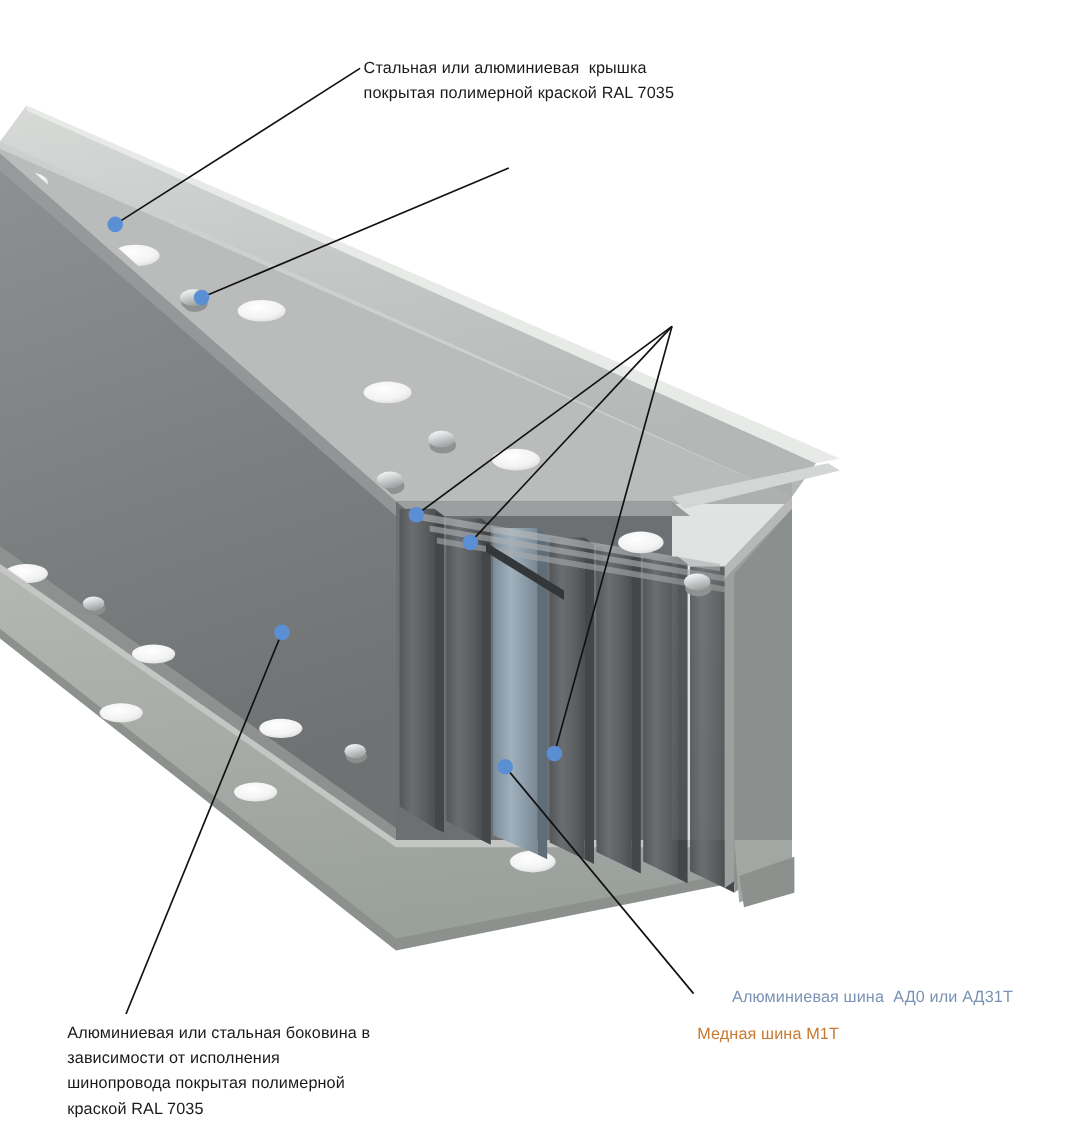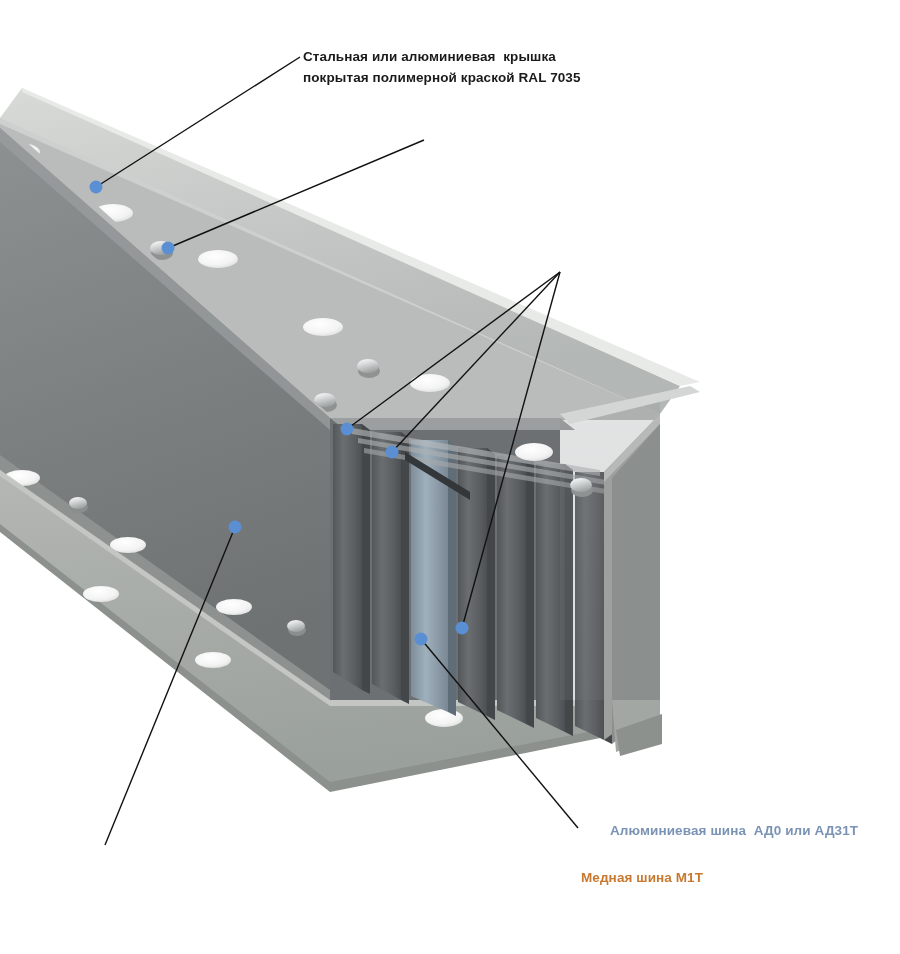--- a/index.html
+++ b/index.html
@@ -1,29 +1,29 @@
 <!DOCTYPE html>
 <html><head>
 <meta charset="utf-8">
 <style>
   html,body{margin:0;padding:0;background:#ffffff;}
   body{width:900px;height:954px;position:relative;overflow:hidden;
        font-family:"Liberation Sans","DejaVu Sans",sans-serif;}
-  #stage{position:absolute;left:0;top:0;width:900px;height:718px;background:#ffffff;font-weight:bold;}
+  #stage{position:absolute;left:0;top:0;width:900px;height:718px;background:#ffffff;}
   #art{position:absolute;left:0;top:0;width:900px;height:954px;}
   .callout{position:absolute;color:#1a1a1a;font-size:13.5px;line-height:1.55;
            white-space:pre;letter-spacing:.1px;}
   .callout.blue{color:#7a93b5;}
   .callout.orange{color:#c8792f;}
   #c-cover{left:303px;top:47px;}
   #c-fasteners{left:428px;top:113px;}
   #c-insulation{left:570px;top:234px;}
   #c-side{left:56px;top:851px;}
   #c-albus{left:610px;top:821px;}
-  #c-cubus{left:581px;top:852px;margin-top:16px;}
+  #c-cubus{left:581px;top:852px;}
 </style>
 </head>
 <body>
 
 <div id="stage">
 
   <svg id="art" viewBox="0 0 900 954">
     <defs>
       <linearGradient id="gTop" x1="0" y1="0" x2="0.35" y2="1">
         <stop offset="0" stop-color="#d8dad8"></stop>
@@ -244,18 +244,22 @@
       <circle cx="235" cy="527" r="6.5" fill="#5b8fd4"></circle>
       <circle cx="421" cy="639" r="6.5" fill="#5b8fd4"></circle>
     </g>
   </svg>
 
   <div class="callout" id="c-cover">Стальная или алюминиевая  крышка
 покрытая полимерной краской RAL 7035</div>
 
 
 
+  <div class="callout" id="c-side">Алюминиевая или стальная боковина в
+зависимости от исполнения
+шинопровода покрытая полимерной
+краской RAL 7035</div>
 
   <div class="callout blue" id="c-albus">Алюминиевая шина  АД0 или АД31Т</div>
 
   <div class="callout orange" id="c-cubus">Медная шина М1Т</div>
 
 </div>
 
 </body></html>

